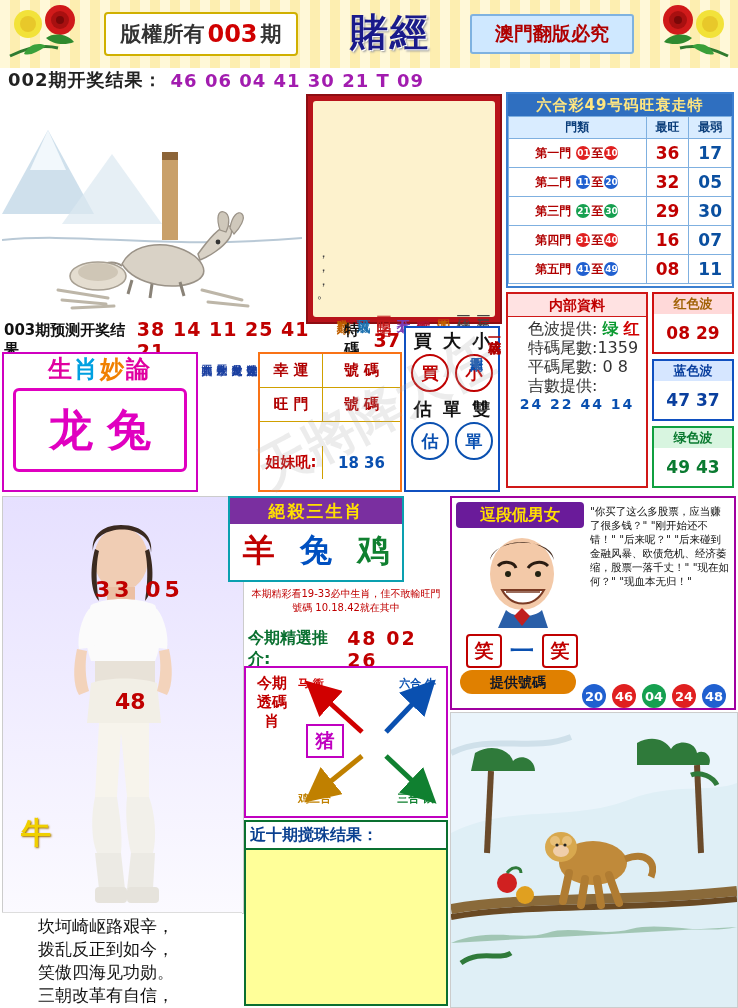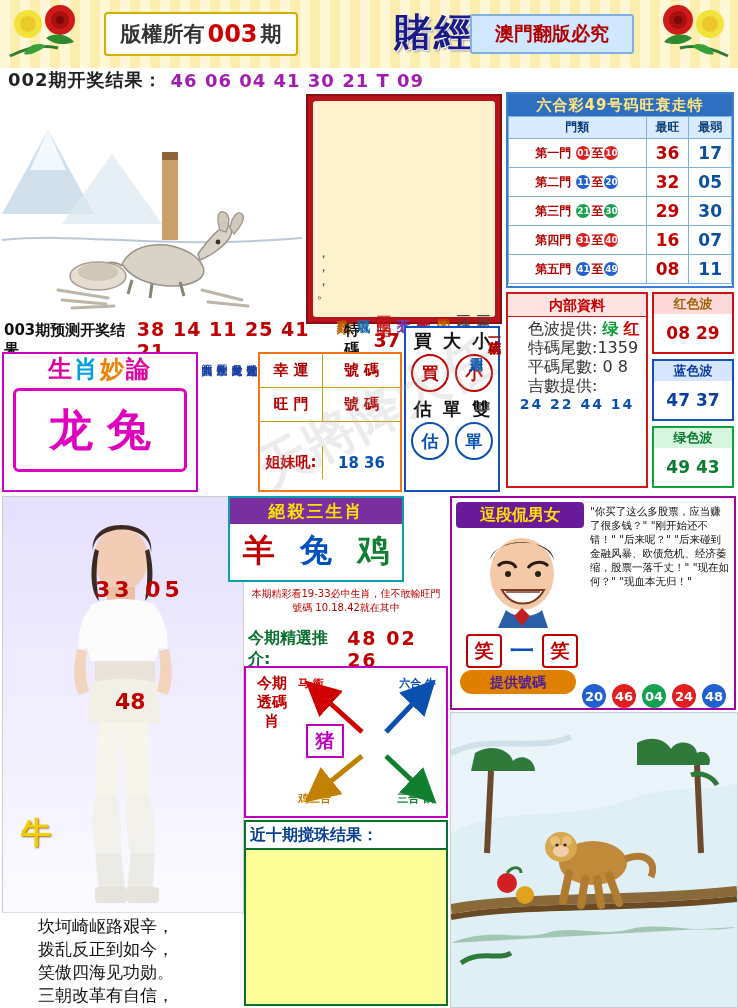--- a/index.html
+++ b/index.html
@@ -35,21 +35,20 @@
     font-size:21px;font-weight:bold;
   }
   .hdr-c1 .k{color:#333;}
   .hdr-c1 .r{color:#d00000;font-size:24px;}
   .hdr-title{
     position:absolute;left:330px;top:8px;width:120px;height:48px;
     font-size:38px;font-weight:bold;color:#1a1a8a;
     text-align:center;line-height:48px;
     letter-spacing:2px;
     text-shadow:1px 1px 0 #fff,2px 2px 2px #999;
-    margin-left:44px;
   }
   .hdr-c2{
     position:absolute;left:470px;top:14px;width:160px;height:36px;
     background:#cfe8ff;border:2px solid #7fb2e0;border-radius:3px;
     color:#b00000;font-size:19px;font-weight:bold;
     display:flex;align-items:center;justify-content:center;
   }
 
   
   .resultbar{
@@ -385,21 +384,21 @@
     align-items:center;justify-content:center;
   }
   .xiao-d{color:#0a50b0;font-size:24px;font-weight:bold;}
   .joke-text{
     position:absolute;left:136px;top:4px;width:144px;height:166px;
     font-size:10.5px;line-height:14px;color:#111;
     padding:2px;box-sizing:border-box;
   }
   .joke-nums-title{
     position:absolute;left:8px;top:172px;width:116px;height:24px;
-    background:#e08000;color:#4c1d95;text-align:center;line-height:24px;
+    background:#e08000;color:#0f172a;text-align:center;line-height:24px;
     font-size:14px;font-weight:bold;border-radius:12px;
   }
   .joke-nums{
     position:absolute;left:8px;top:180px;width:272px;height:30px;
     display:flex;align-items:flex-end;gap:6px;padding-left:122px;
     box-sizing:border-box;
   }
   .jn{
     width:24px;height:24px;border-radius:50%;
     display:flex;align-items:center;justify-content:center;

